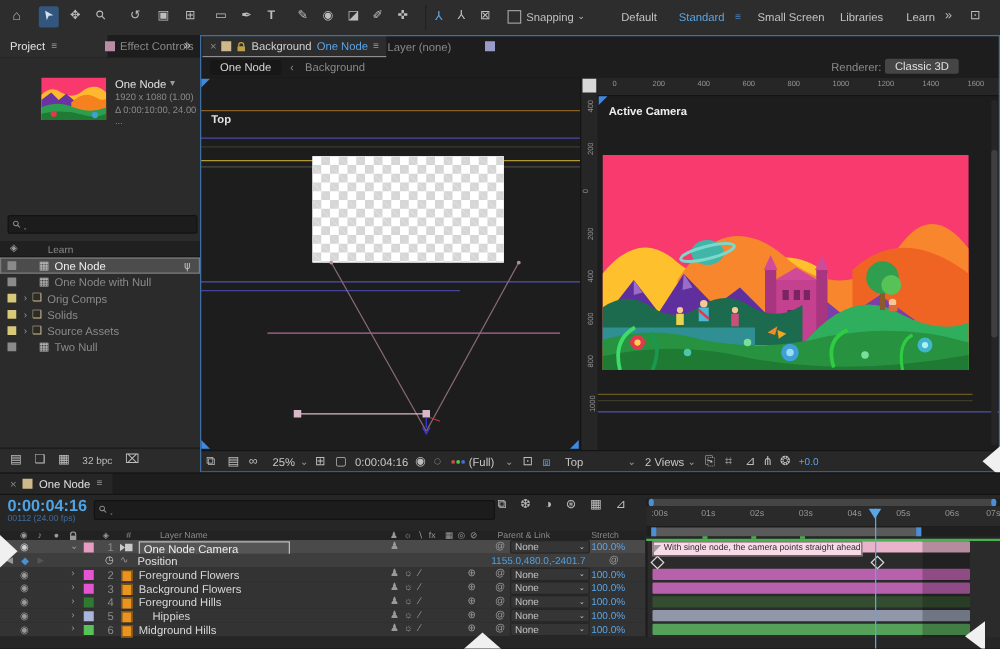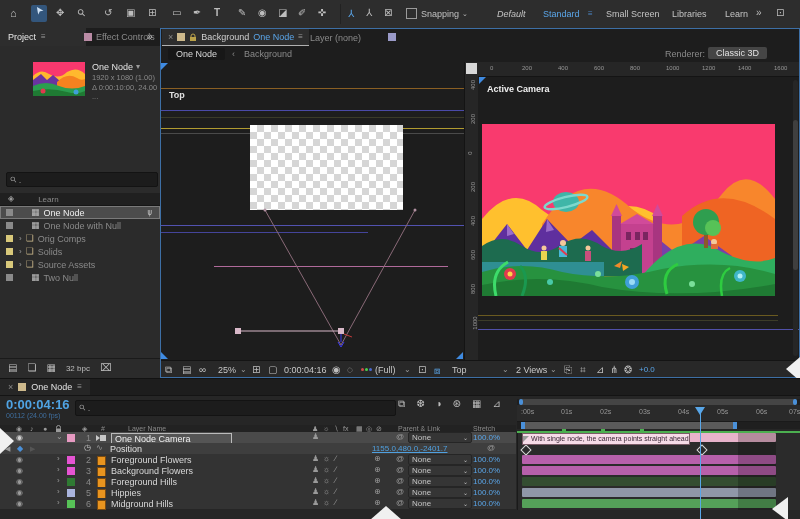--- a/index.html
+++ b/index.html
@@ -48,21 +48,21 @@
     <span class="ic a" style="left:278px;top:8px;">◪</span>
     <span class="ic a" style="left:298px;top:8px;">✐</span>
     <span class="ic a" style="left:318px;top:8px;">✜</span>
     <div class="vline" style="left:340px;top:4px;height:20px;background:#222;"></div>
     <span class="a" style="left:348px;top:8px;color:#5aa5e8;font-size:10px;">⅄</span>
     <span class="ic a" style="left:366px;top:8px;">⅄</span>
     <span class="ic a" style="left:384px;top:8px;">⊠</span>
     <span class="a" style="left:406px;top:8px;width:9px;height:9px;border:1px solid #9a9a9a;background:#2d2d2d;"></span>
     <span class="a" style="left:421px;top:9px;color:#c0c0c0;">Snapping</span>
     <span class="ic a" style="left:462px;top:10px;font-size:7px;">⌄</span>
-    <span class="a" style="left:497px;top:9px;color:#c4c4c4;font-style:italic;">Default</span>
+    <span class="a" style="left:497px;top:9px;color:#c4c4c4;">Default</span>
     <span class="a blue" style="left:543px;top:9px;">Standard</span>
     <span class="a" style="left:588px;top:9px;color:#4a86c6;font-size:8px;">≡</span>
     <span class="a" style="left:606px;top:9px;color:#c4c4c4;">Small Screen</span>
     <span class="a" style="left:672px;top:9px;color:#c4c4c4;">Libraries</span>
     <span class="a" style="left:725px;top:9px;color:#c4c4c4;">Learn</span>
     <span class="ic a" style="left:756px;top:8px;">»</span>
     <span class="ic a" style="left:776px;top:8px;">⊡</span>
   </div>
 
   <div class="a" style="left:0;top:28px;width:800px;height:18px;background:#1d1d1d;border-bottom:1px solid #141414;">
@@ -440,21 +440,21 @@
       <span class="a blue" style="left:473px;top:1px;font-size:8px;">100.0%</span>
     </div>
 
     <div class="tlrow" style="top:64px;height:11px;background:#3e3e3e;">
       <span class="glyph-sm a" style="left:5px;top:2px;font-size:7px;">◀</span>
       <span class="a" style="left:17px;top:1px;font-size:8px;color:#4a90d9;">◆</span>
       <span class="glyph-sm a" style="left:30px;top:2px;font-size:7px;color:#555;">▶</span>
       <span class="glyph-sm a" style="left:84px;top:1px;color:#c8c8c8;">◷</span>
       <span class="glyph-sm a" style="left:96px;top:1px;">∿</span>
       <span class="a" style="left:110px;top:1px;color:#e0e0e0;">Position</span>
-      <span class="a" style="left:372px;top:1px;color:#4fa0e0;font-size:8px;text-decoration:underline;">1155.0,480.0,-2401.7</span>
+      <span class="a" style="left:393px;top:1px;color:#4fa0e0;font-size:8px;">1155.0,480.0,-2401.7</span>
       <span class="a glyph-sm" style="left:487px;top:1px;">@</span>
     </div>
 
     <div class="tlrow" style="top:75px;height:11px;">
       <span class="glyph-sm a" style="left:16px;top:2px;font-size:8px;">◉</span>
       <span class="glyph-sm a" style="left:57px;top:1px;">›</span>
       <span class="sw a" style="left:67px;top:2px;width:8px;height:8px;background:#e554d2;"></span>
       <span class="a dim" style="left:86px;top:1px;">2</span>
       <span class="sw a" style="left:97px;top:2px;width:7px;height:8px;background:#e8941f;border:1px solid #7a4a10;"></span>
       <span class="a" style="left:111px;top:1px;color:#d8d8d8;">Foreground Flowers</span>
@@ -504,21 +504,21 @@
           <span style="font-size:6px;">⌄</span>
         </div>
       <span class="a blue" style="left:473px;top:1px;font-size:8px;">100.0%</span>
     </div>
     <div class="tlrow" style="top:108px;height:11px;">
       <span class="glyph-sm a" style="left:16px;top:2px;font-size:8px;">◉</span>
       <span class="glyph-sm a" style="left:57px;top:1px;">›</span>
       <span class="sw a" style="left:67px;top:2px;width:8px;height:8px;background:#aab4dd;"></span>
       <span class="a dim" style="left:86px;top:1px;">5</span>
       <span class="sw a" style="left:97px;top:2px;width:7px;height:8px;background:#e8941f;border:1px solid #7a4a10;"></span>
-      <span class="a" style="left:111px;top:1px;color:#d8d8d8;">Hippies</span>
+      <span class="a" style="left:122px;top:1px;color:#d8d8d8;">Hippies</span>
       <span class="glyph-sm a" style="left:312px;top:1px;">♟</span>
       <span class="glyph-sm a" style="left:323px;top:1px;">☼</span>
       <span class="glyph-sm a" style="left:335px;top:1px;">∕</span>
       <span class="glyph-sm a" style="left:374px;top:1px;">⊕</span>
       <span class="a glyph-sm" style="left:396px;top:1px;">@</span>
       <div class="dd a" style="left:408px;top:0;width:56px;height:9px;">
           <span>None</span>
           <span style="font-size:6px;">⌄</span>
         </div>
       <span class="a blue" style="left:473px;top:1px;font-size:8px;">100.0%</span>

